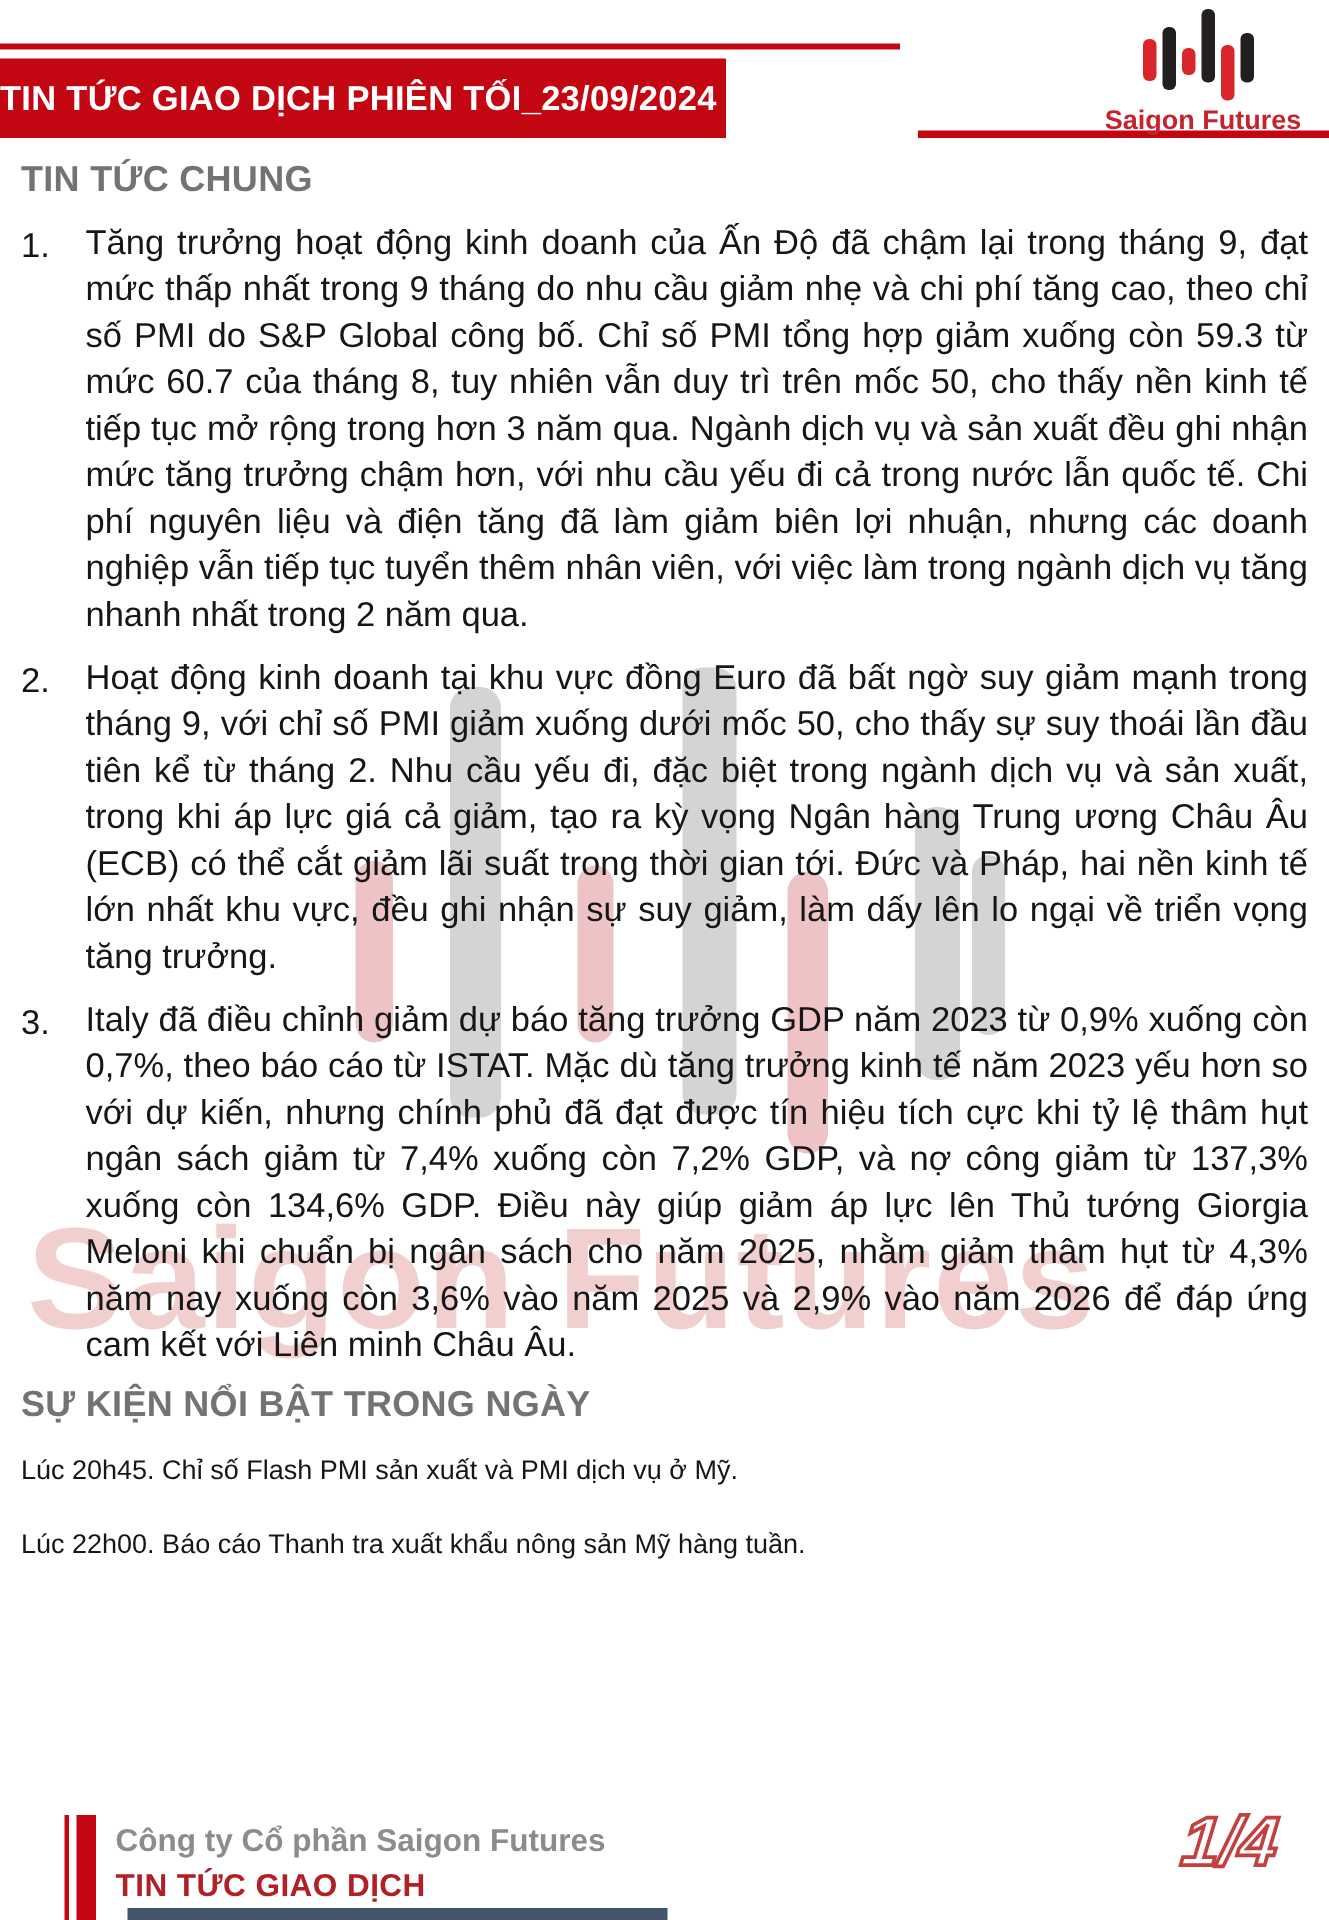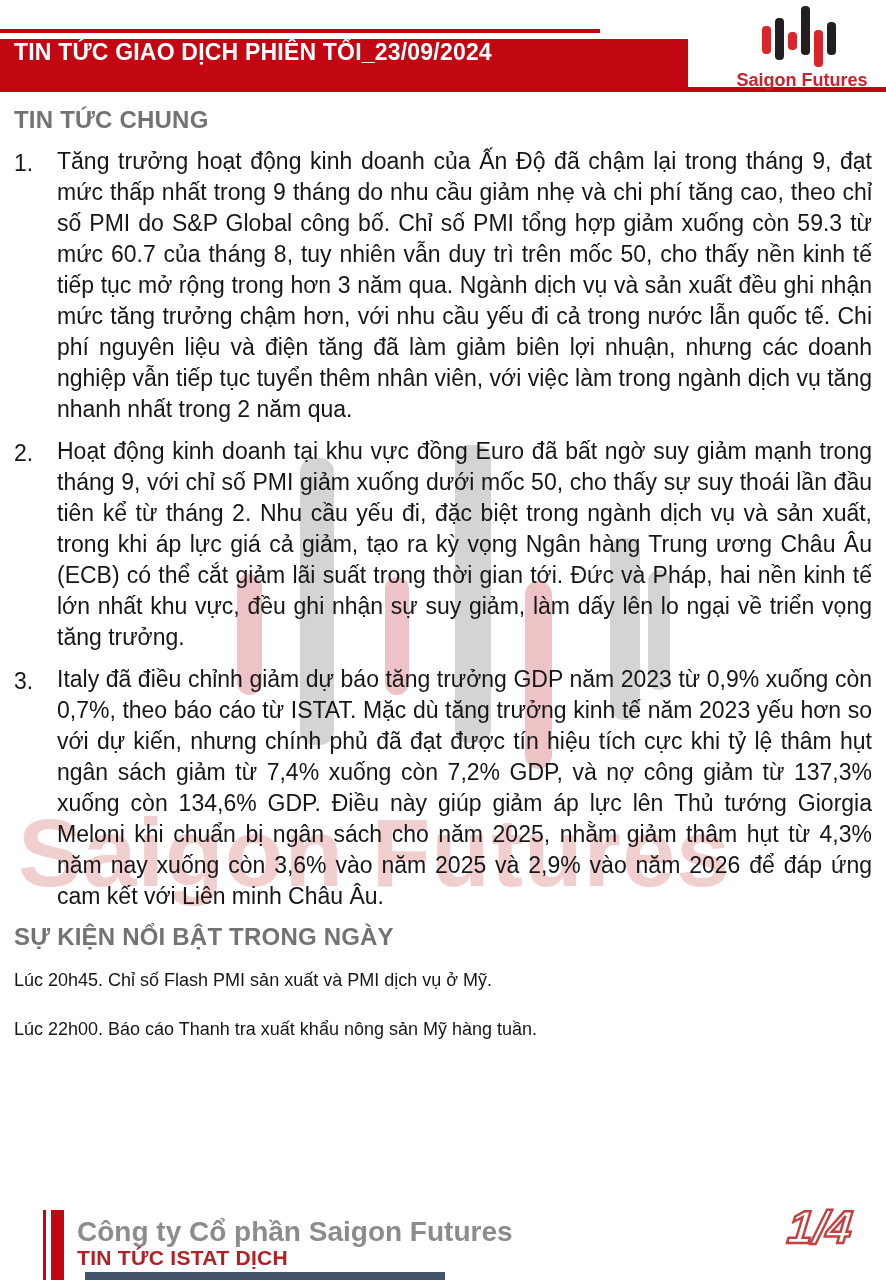--- a/index.html
+++ b/index.html
@@ -16,22 +16,22 @@
   .wm-b3{left:610px;top:538px;width:30px;height:182px;}
   .wm-b4{left:648px;top:570px;width:22px;height:120px;}
   .wm-b5{left:237px;top:574px;width:25px;height:121px;}
   .wm-b6{left:385px;top:577px;width:24px;height:118px;}
   .wm-b7{left:525px;top:581px;width:27px;height:188px;}
   .wm-text{position:absolute;left:18px;top:798px;width:860px;font-size:96px;font-weight:bold;
            letter-spacing:1px;white-space:nowrap;color:rgba(199,62,62,0.25);}
 
   
   .top-rule{position:absolute;left:0;top:29px;width:600px;height:4px;background:#c20712;}
-  .banner{position:absolute;left:0;top:39px;width:688px;height:53px;background:#c20712;
-          display:flex;padding-left:14px;box-sizing:border-box;z-index:2;}
+  .banner{position:absolute;left:0;top:39px;width:484px;height:53px;background:#c20712;
+          display:flex;align-items:center;box-sizing:border-box;z-index:2;}
   .banner h1{margin:0;font-size:23px;font-weight:bold;color:#fff;letter-spacing:0.2px;}
   .logo{position:absolute;right:6px;top:5px;width:156px;z-index:2;text-align:center;}
   .logo-bars{position:relative;height:62px;width:80px;margin:0 auto;}
   .lbar{position:absolute;width:9px;border-radius:4px;}
   .lred{background:#d9262c;} .lblk{background:#231f20;}
   .lb1{left:0;top:21px;height:28px;}
   .lb2{left:13px;top:13px;height:42px;}
   .lb3{left:26px;top:27px;height:18px;}
   .lb4{left:39px;top:1px;height:49px;}
   .lb5{left:52px;top:25px;height:37px;}
@@ -45,21 +45,21 @@
   .news-list{margin:0 0 6px 0;padding:0;list-style:none;}
   .news-item{display:flex;margin:0 0 11px 0;}
   .news-item .num{flex:0 0 43px;font-size:23px;line-height:35.5px;}
   .news-item p{flex:1;margin:0;font-size:23px;line-height:31px;text-align:justify;}
   .events-heading{margin-top:9px;}
   .event-line{margin:0 0 14px 0;font-size:18px;line-height:35px;}
 
   
   .footer-accent-thin{position:absolute;left:43px;top:1210px;width:3px;height:70px;background:#c20712;}
   .footer-accent-thick{position:absolute;left:51px;top:1210px;width:13px;height:70px;background:#c20712;}
-  .footer-company{position:absolute;left:77px;top:1216px;font-size:28px;font-weight:600;color:#8c8c8c;}
+  .footer-company{position:absolute;left:77px;top:1216px;font-size:21px;font-weight:600;color:#8c8c8c;}
   .footer-doc-title{position:absolute;left:77px;top:1246px;font-size:21px;font-weight:bold;color:#b02025;letter-spacing:0.3px;}
   .page-number{position:absolute;right:34px;top:1200px;font-size:46px;font-weight:800;font-style:italic;
                color:#ffffff;-webkit-text-stroke:2.5px #c34040;transform:skewX(-6deg);
                text-shadow:0 0 1px #c34040;}
   .bottom-navy-bar{position:absolute;left:85px;top:1272px;width:360px;height:8px;background:#44546a;}
 </style>
 </head>
 <body>
 
 <div class="page">
@@ -111,17 +111,17 @@
     </ol>
 
     <h2 class="section-heading events-heading">SỰ KIỆN NỔI BẬT TRONG NGÀY</h2>
     <p class="event-line">Lúc 20h45. Chỉ số Flash PMI sản xuất và PMI dịch vụ ở Mỹ.</p>
     <p class="event-line">Lúc 22h00. Báo cáo Thanh tra xuất khẩu nông sản Mỹ hàng tuần.</p>
   </div>
 
   <div class="footer-accent-thin"></div>
   <div class="footer-accent-thick"></div>
   <div class="footer-company">Công ty Cổ phần Saigon Futures</div>
-  <div class="footer-doc-title">TIN TỨC ISTAT DỊCH</div>
+  <div class="footer-doc-title">TIN TỨC GIAO DỊCH</div>
   <div class="page-number">1/4</div>
   <div class="bottom-navy-bar"></div>
 
 </div>
 
 </body></html>

